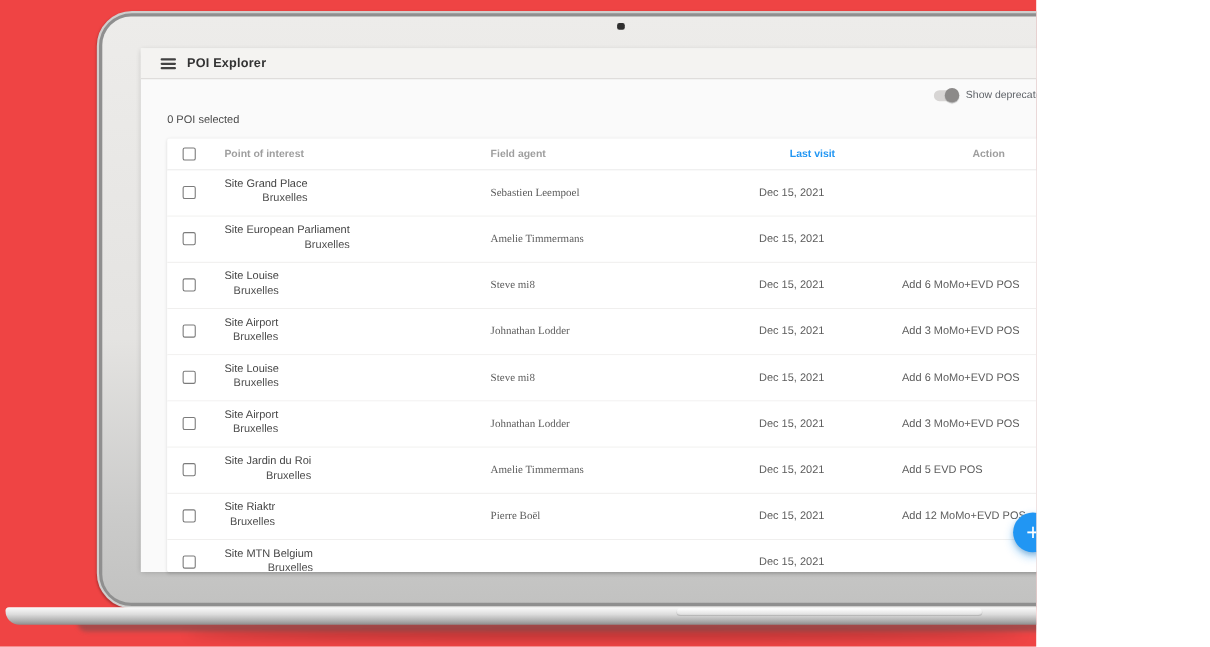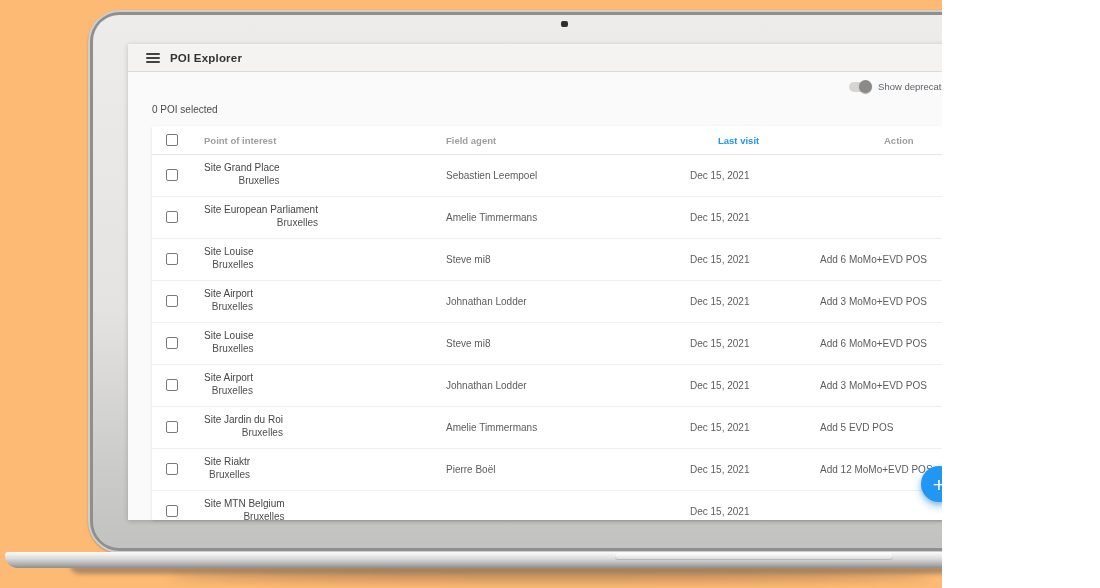--- a/index.html
+++ b/index.html
@@ -1,18 +1,18 @@
 <!DOCTYPE html>
 <html style="--accent: #2196F3;"><head>
 <meta charset="utf-8">
 <style>
   * { margin:0; padding:0; box-sizing:border-box; }
   html,body { background:#ffffff; }
   body { font-family:"Liberation Sans", sans-serif; }
-  #stage { position:relative; width:942px; height:588px; background:#fdba74; overflow:hidden; }
+  #stage { position:relative; width:942px; height:588px; background:#ef4444; overflow:hidden; }
 
   
   .screen-outer { position:absolute; left:88px; top:10px; width:922px; height:543px;
     border-radius:32px; background:#8f8f8f; border:2px solid #cfcecd;
     box-shadow:0 1px 2px rgba(0,0,0,0.25); }
   .screen-bezel { position:absolute; left:93px; top:15px; width:912px; height:533px;
     border-radius:26px; overflow:hidden;
     background:linear-gradient(#edecea, #e4e3e1 55%, #cbcbca 85%, #c2c2c1); }
   .camera { position:absolute; left:561px; top:21px; width:7px; height:6px;
     border-radius:2px; background:#2f2f2f; }
@@ -64,21 +64,21 @@
     border-radius:2px; background:#fff; cursor:pointer; }
   .thead .checkbox { left:14px; top:8px; }
 
   .trow { position:relative; height:42px; border-bottom:1px solid #f0efee; background:#fff; }
   .trow .checkbox { left:14px; top:14px; }
   .cell-poi { position:absolute; left:52px; top:7px; line-height:12.5px;text-align:right; }
   .poi-name { font-size:10px; color:#454545; }
   .poi-city { font-size:10px; color:#4f4f4f; }
   .cell-agent, .cell-visit, .cell-action { position:absolute; top:0; height:100%;
     display:flex; align-items:center; font-size:10px; color:#5c5c5c; }
-  .cell-agent  { left:294px; }
+  .cell-agent  { left:294px;font-family:Liberation Serif, serif; }
   .cell-visit  { left:538px; }
   .cell-action { left:668px; }
 
   
   .fab { position:absolute; left:793px; top:422px; width:36px; height:36px; border-radius:50%;
     background:var(--accent); color:#ffffff; display:flex; align-items:center; justify-content:center;
     font-size:21px; font-weight:300; cursor:pointer; line-height:1;
     box-shadow:0 4px 9px rgba(33,150,243,0.45), 0 2px 4px rgba(0,0,0,0.18); }
 </style>
 </head>

